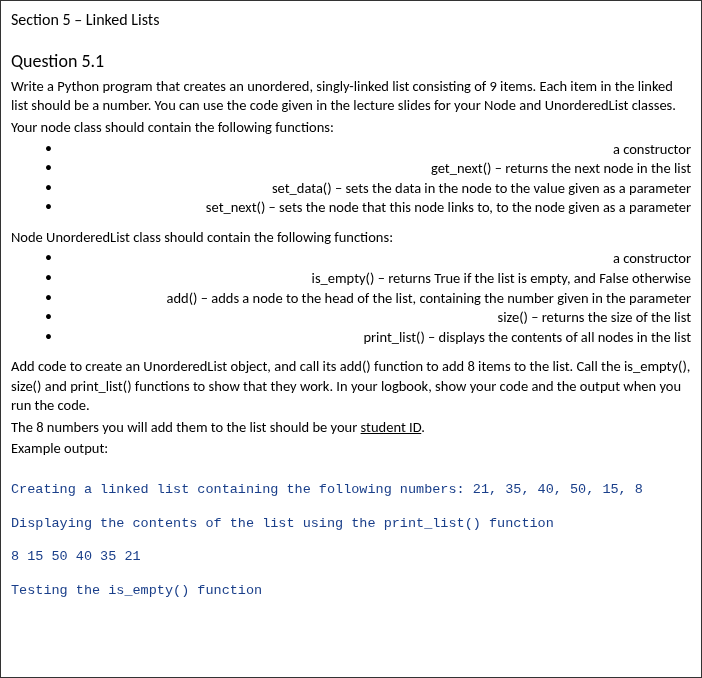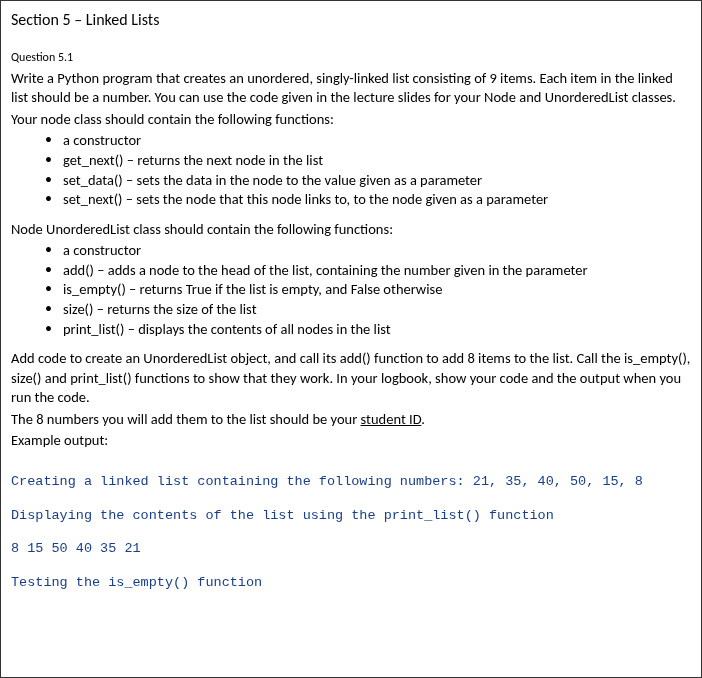--- a/index.html
+++ b/index.html
@@ -17,34 +17,35 @@
       color: #000;
       font-size: 14.5px;
       line-height: 1.35;
     }
     .section-title {
       font-size: 16px;
       font-weight: 400;
       margin-bottom: 18px;
     }
     .question-title {
-      font-size: 12px;
+      font-size: 18px;
       font-weight: 400;
       margin-bottom: 4px;
     }
     .para {
       margin-bottom: 2px;
     }
     .para-intro {
       margin-top: 2px;
     }
     ul.bullets {
       list-style: none;
       padding-left: 34px;
       margin: 2px 0 10px 0;
+      text-align: right;
     }
     ul.bullets li {
       position: relative;
       padding-left: 18px;
       line-height: 1.35;
     }
     ul.bullets li::before {
       content: "•";
       position: absolute;
       left: 0;
@@ -78,22 +79,22 @@
 <ul class="bullets">
   <li>a constructor</li>
   <li>get_next() – returns the next node in the list</li>
   <li>set_data() – sets the data in the node to the value given as a parameter</li>
   <li>set_next() – sets the node that this node links to, to the node given as a parameter</li>
 </ul>
 
 <div class="para">Node UnorderedList class should contain the following functions:</div>
 <ul class="bullets">
   <li>a constructor</li>
+  <li>is_empty() – returns True if the list is empty, and False otherwise</li>
   <li>add() – adds a node to the head of the list, containing the number given in the parameter</li>
-  <li>is_empty() – returns True if the list is empty, and False otherwise</li>
   <li>size() – returns the size of the list</li>
   <li>print_list() – displays the contents of all nodes in the list</li>
 </ul>
 
 <div class="para mt10">Add code to create an UnorderedList object, and call its add() function to add 8 items to the list. Call the is_empty(), size() and print_list() functions to show that they work. In your logbook, show your code and the output when you run the code.</div>
 
 <div class="para">
   <span>The 8 numbers you will add them to the list should be your </span><span class="underline">student ID</span><span>.</span>
 </div>
 

